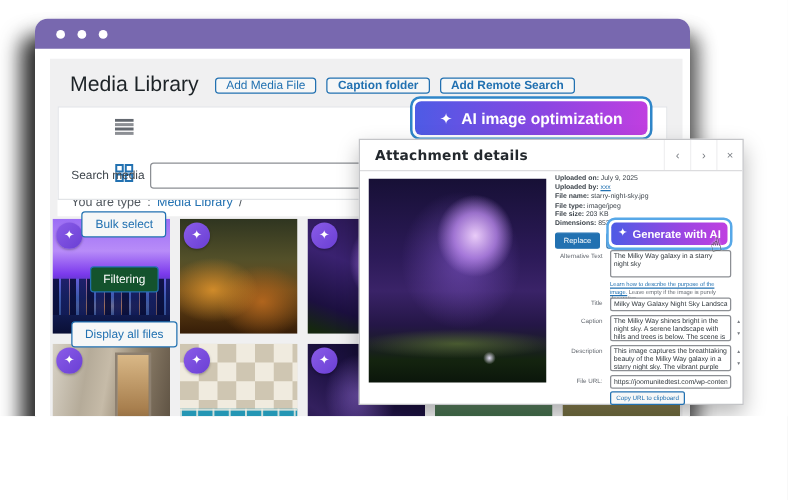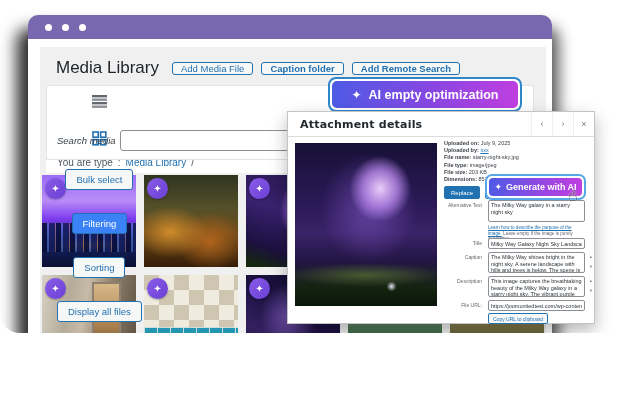--- a/index.html
+++ b/index.html
@@ -1,20 +1,20 @@
 <!DOCTYPE html>
 <html><head>
 <meta charset="utf-8">
 <style>
   * { margin:0; padding:0; box-sizing:border-box; }
   html,body { background:#fff; }
   button { font-family:inherit; cursor:pointer; }
   input, textarea { font-family:inherit; }
   .canvas { position:relative; width:630px; height:333px; background:#fff; overflow:hidden;
-            font-family:"Liberation Sans", sans-serif;border-radius:20px; }
+            font-family:"Liberation Sans", sans-serif; }
 
   
   .window { position:absolute; left:28px; top:15px; width:524px; height:373px; background:#fff;
             border-radius:10px;
             box-shadow:-12px 14px 16px rgba(0,0,0,0.72), 8px 12px 14px rgba(0,0,0,0.42), 0 16px 18px rgba(0,0,0,0.5); }
   .titlebar { height:24px; background:#7868af; border-radius:10px 10px 0 0; display:flex; align-items:center;
               padding-left:17px; gap:10px; }
   .dot { width:7px; height:7px; border-radius:50%; background:#fff; }
 
   .admin { position:absolute; left:12px; right:6px; top:32px; bottom:13px; background:#f0f0f1; }
@@ -29,23 +29,23 @@
               border:1px solid #dcdcde; border-radius:3px; padding:4px 9px; display:flex; gap:5px; align-items:center; z-index:2;}
   .caret { font-size:6px; color:#50575e; }
 
   
   .toolbar-card { position:absolute; left:6px; top:38px; width:488px; height:75px; background:#fff;
                   border:1px solid #e2e4e7; z-index:1; }
   .toolbar-row { position:absolute; left:10px; top:9px; display:flex; align-items:center; gap:23px;flex-direction:column; }
   .view-icon { display:inline-flex; align-items:center; }
   .tb-btn { font-size:9.5px; color:#2271b1; background:#f6f7f7; border:1px solid #2271b1; border-radius:3px;
             padding:4px 10px; white-space:nowrap; }
-  .tb-btn.active { background:#3b82f6; color:#fff; }
+  .tb-btn.active { background:#14532d; color:#fff; }
   .search-row { position:absolute; left:10px; top:44px; display:flex; align-items:center; gap:4px; }
-  .search-label { font-size:9.5px; color:#3c434a;font-style:italic; }
+  .search-label { font-size:9.5px; color:#3c434a; }
   .search-input { width:183px; height:21px; border:1px solid #8c8f94; border-radius:3px; background:#fff;
                   font-size:9px; padding:0 4px; }
 
   
   .ai-ring { position:absolute; left:288px; top:30px; width:194px; height:35px; border:2px solid #2f86c9;
              border-radius:8px; background:#fff; padding:2px; z-index:5; }
   .ai-grad { width:100%; height:100%; border:none; border-radius:5px; color:#fff; font-weight:700; font-size:12.5px;
              background:linear-gradient(95deg,#4d5be5 0%,#8a46e2 55%,#c13fe0 100%);
              display:flex; align-items:center; justify-content:center; gap:7px; white-space:nowrap; }
   .sparkle { font-family:"DejaVu Sans", sans-serif; font-style:normal; line-height:1; }
@@ -172,33 +172,32 @@
                 <g fill="none" stroke="#2271b1" stroke-width="1.6">
                   <rect x="1" y="1" width="5.2" height="5.2"></rect>
                   <rect x="8.6" y="1" width="5.2" height="5.2"></rect>
                   <rect x="1" y="8.6" width="5.2" height="5.2"></rect>
                   <rect x="8.6" y="8.6" width="5.2" height="5.2"></rect>
                 </g>
               </svg>
           </span>
           <button class="tb-btn">Bulk select</button>
           <button class="tb-btn active">Filtering</button>
-          <button class="tb-btn">Sorting</button>
           <button class="tb-btn">Display all files</button>
         </div>
         <div class="search-row">
           <span class="search-label">Search media</span>
           <input class="search-input" type="text" style="">
         </div>
       </div>
 
       <div class="ai-ring">
         <button class="ai-grad">
           <span class="sparkle" style="font-size:12px;">✦</span>
-          <span>AI empty optimization</span>
+          <span>AI image optimization</span>
         </button>
       </div>
 
       <div class="breadcrumb-bar">
         <span>You are type</span>
         <span>:</span>
         <a href="#">Media Library</a>
         <span>/</span>
       </div>
 

